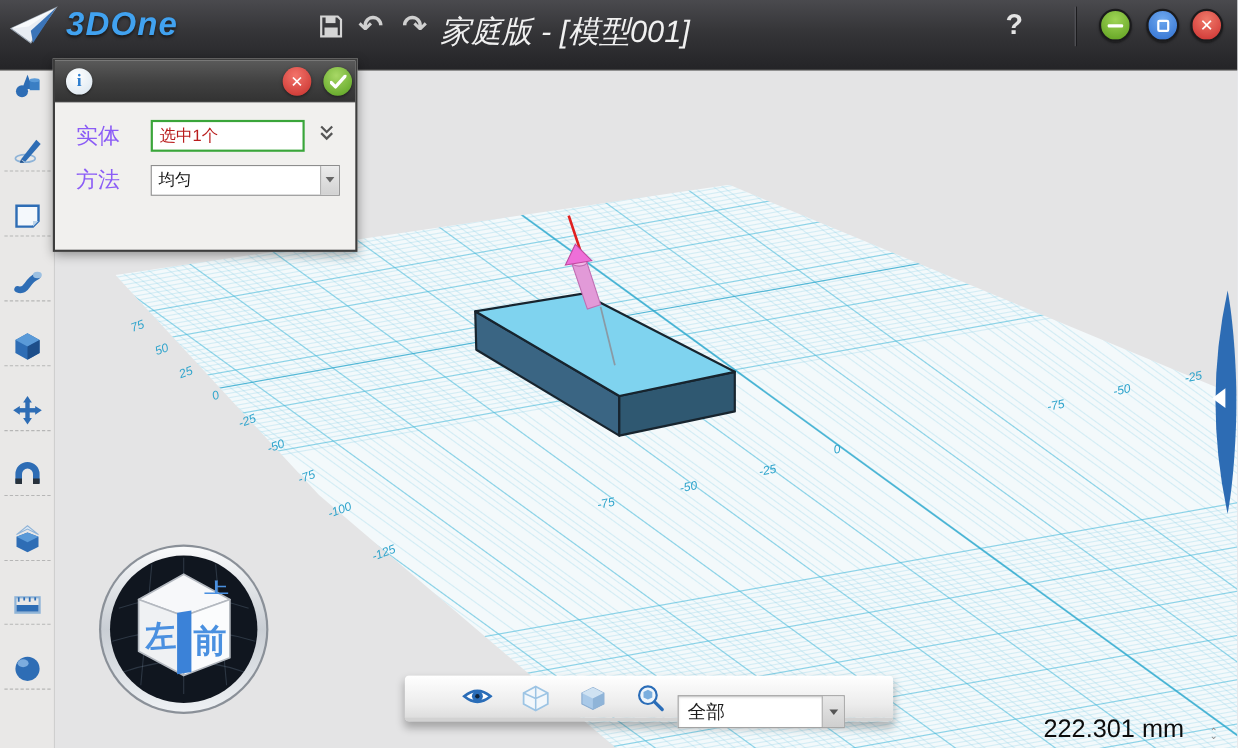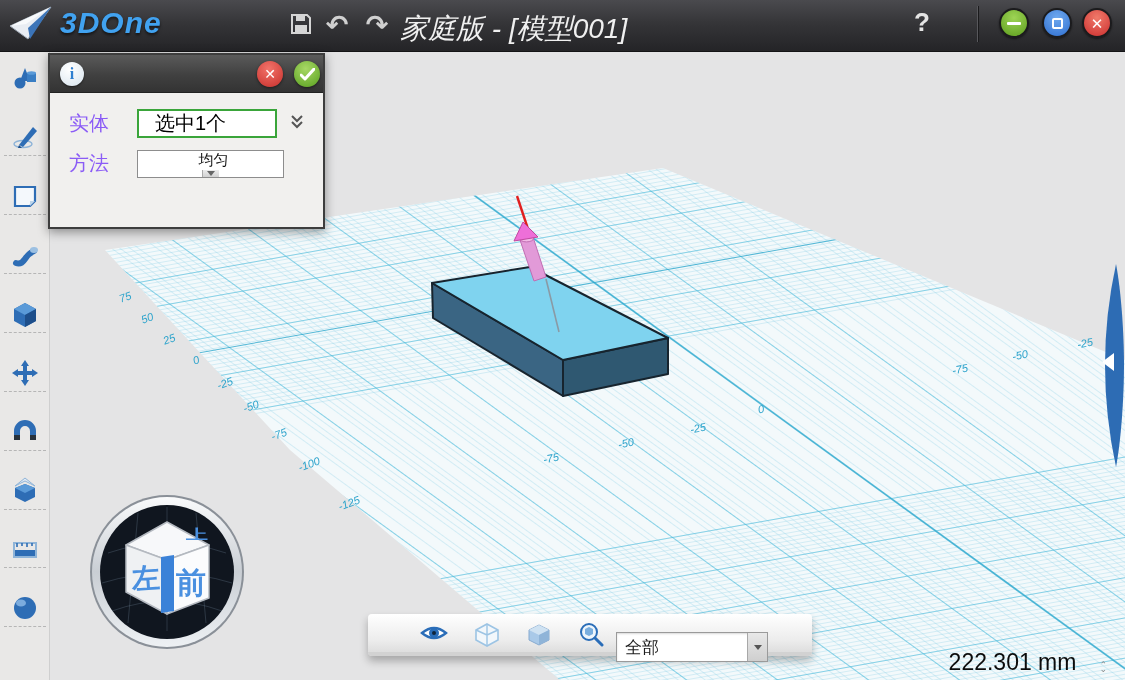--- a/index.html
+++ b/index.html
@@ -1,21 +1,21 @@
 <!DOCTYPE html>
 <html><head>
 <meta charset="utf-8">
 <style>
   * { margin:0; padding:0; box-sizing:border-box; }
   html,body { width:1125px; height:680px; overflow:hidden; background:#e4e4e5;
     font-family:"Liberation Sans","DejaVu Sans",sans-serif; }
   .stage { position:relative; width:1125px; height:680px; }
 
   
-  .titlebar { position:absolute; left:0; top:0; width:1125px; height:52px;
+  .titlebar { position:absolute; left:0; top:0; width:1125px; height:64px;
     background:linear-gradient(#4a4a4e 0%, #353538 45%, #242427 100%);
     border-bottom:1px solid #141416; z-index:30; }
   .logo-wrap { position:absolute; left:8px; top:4px; display:flex; align-items:center; gap:6px; }
   .logo-text { font-size:30px; font-weight:bold; font-style:italic; color:#41a2f0;
     letter-spacing:1px; text-shadow:0 2px 3px rgba(0,0,0,.6); }
   .tb-icon { position:absolute; top:8px; width:34px; height:32px; display:flex;
     align-items:center; justify-content:center; color:#d5d5d5; cursor:pointer; }
   .tb-arrow { font-size:27px; font-family:"DejaVu Sans",sans-serif; color:#d0d0d0; font-weight:bold; }
   .tb-title { position:absolute; left:400px; top:10px; width:280px; text-align:left;
     color:#f0f0f0; font-size:28px;font-style:italic; }
@@ -97,24 +97,24 @@
     display:flex; align-items:center; justify-content:center; box-shadow:0 1px 2px rgba(0,0,0,.5); }
   .dlg-btn { position:absolute; top:6px; width:26px; height:26px; border-radius:50%;
     display:flex; align-items:center; justify-content:center; color:#fff; font-weight:bold;
     cursor:pointer; box-shadow:0 1px 3px rgba(0,0,0,.5); }
   .dlg-cancel { left:207px; background:radial-gradient(circle at 45% 30%, #f3736a, #c62f2b); font-size:14px; }
   .dlg-ok { left:244px; background:radial-gradient(circle at 45% 30%, #a8d866, #58a01e); }
   .dlg-body { padding:16px 0 0 19px; }
   .dlg-row { display:flex; align-items:center; margin-bottom:11px; height:29px; }
   .dlg-label { width:68px; font-size:20px; color:#8b5cf6; }
   .inp-entity { width:140px; height:29px; border:2px solid #3aa53a; background:#fff;
-    font-size:20px; padding:0 16px; font-family:inherit; color:#000000; }
+    font-size:15px; padding:0 6px; font-family:inherit; color:#b91c1c; }
   .dbl-chevron { margin-left:12px; cursor:pointer; }
-  .sel-box { width:147px; height:28px; background:#fff; border:1px solid #8d8d8d;
-    display:flex; align-items:center; cursor:pointer;flex-direction:column; }
+  .sel-box { width:172px; height:28px; background:#fff; border:1px solid #8d8d8d;
+    display:flex; align-items:center; cursor:pointer; }
   .sel-text { flex:1; font-size:15px; color:#111; padding-left:6px; }
   .sel-btn { width:17px; height:26px; background:linear-gradient(#ececec,#d2d2d2);
     border-left:1px solid #aaa; display:flex; align-items:center; justify-content:center; }
   .spin-box { width:170px; height:28px; background:#fff; border:1px solid #8d8d8d;
     display:flex; align-items:center; }
   .spin-text { flex:1; font-size:15px; color:#111; padding-left:6px; }
   .spin-col { width:18px; height:26px; display:flex; flex-direction:column; }
   .spin-btn { flex:1; display:flex; align-items:center; justify-content:center; cursor:pointer; }
   .tri-up-s { width:0; height:0; border-left:4px solid transparent; border-right:4px solid transparent;
     border-bottom:5px solid #444; }

